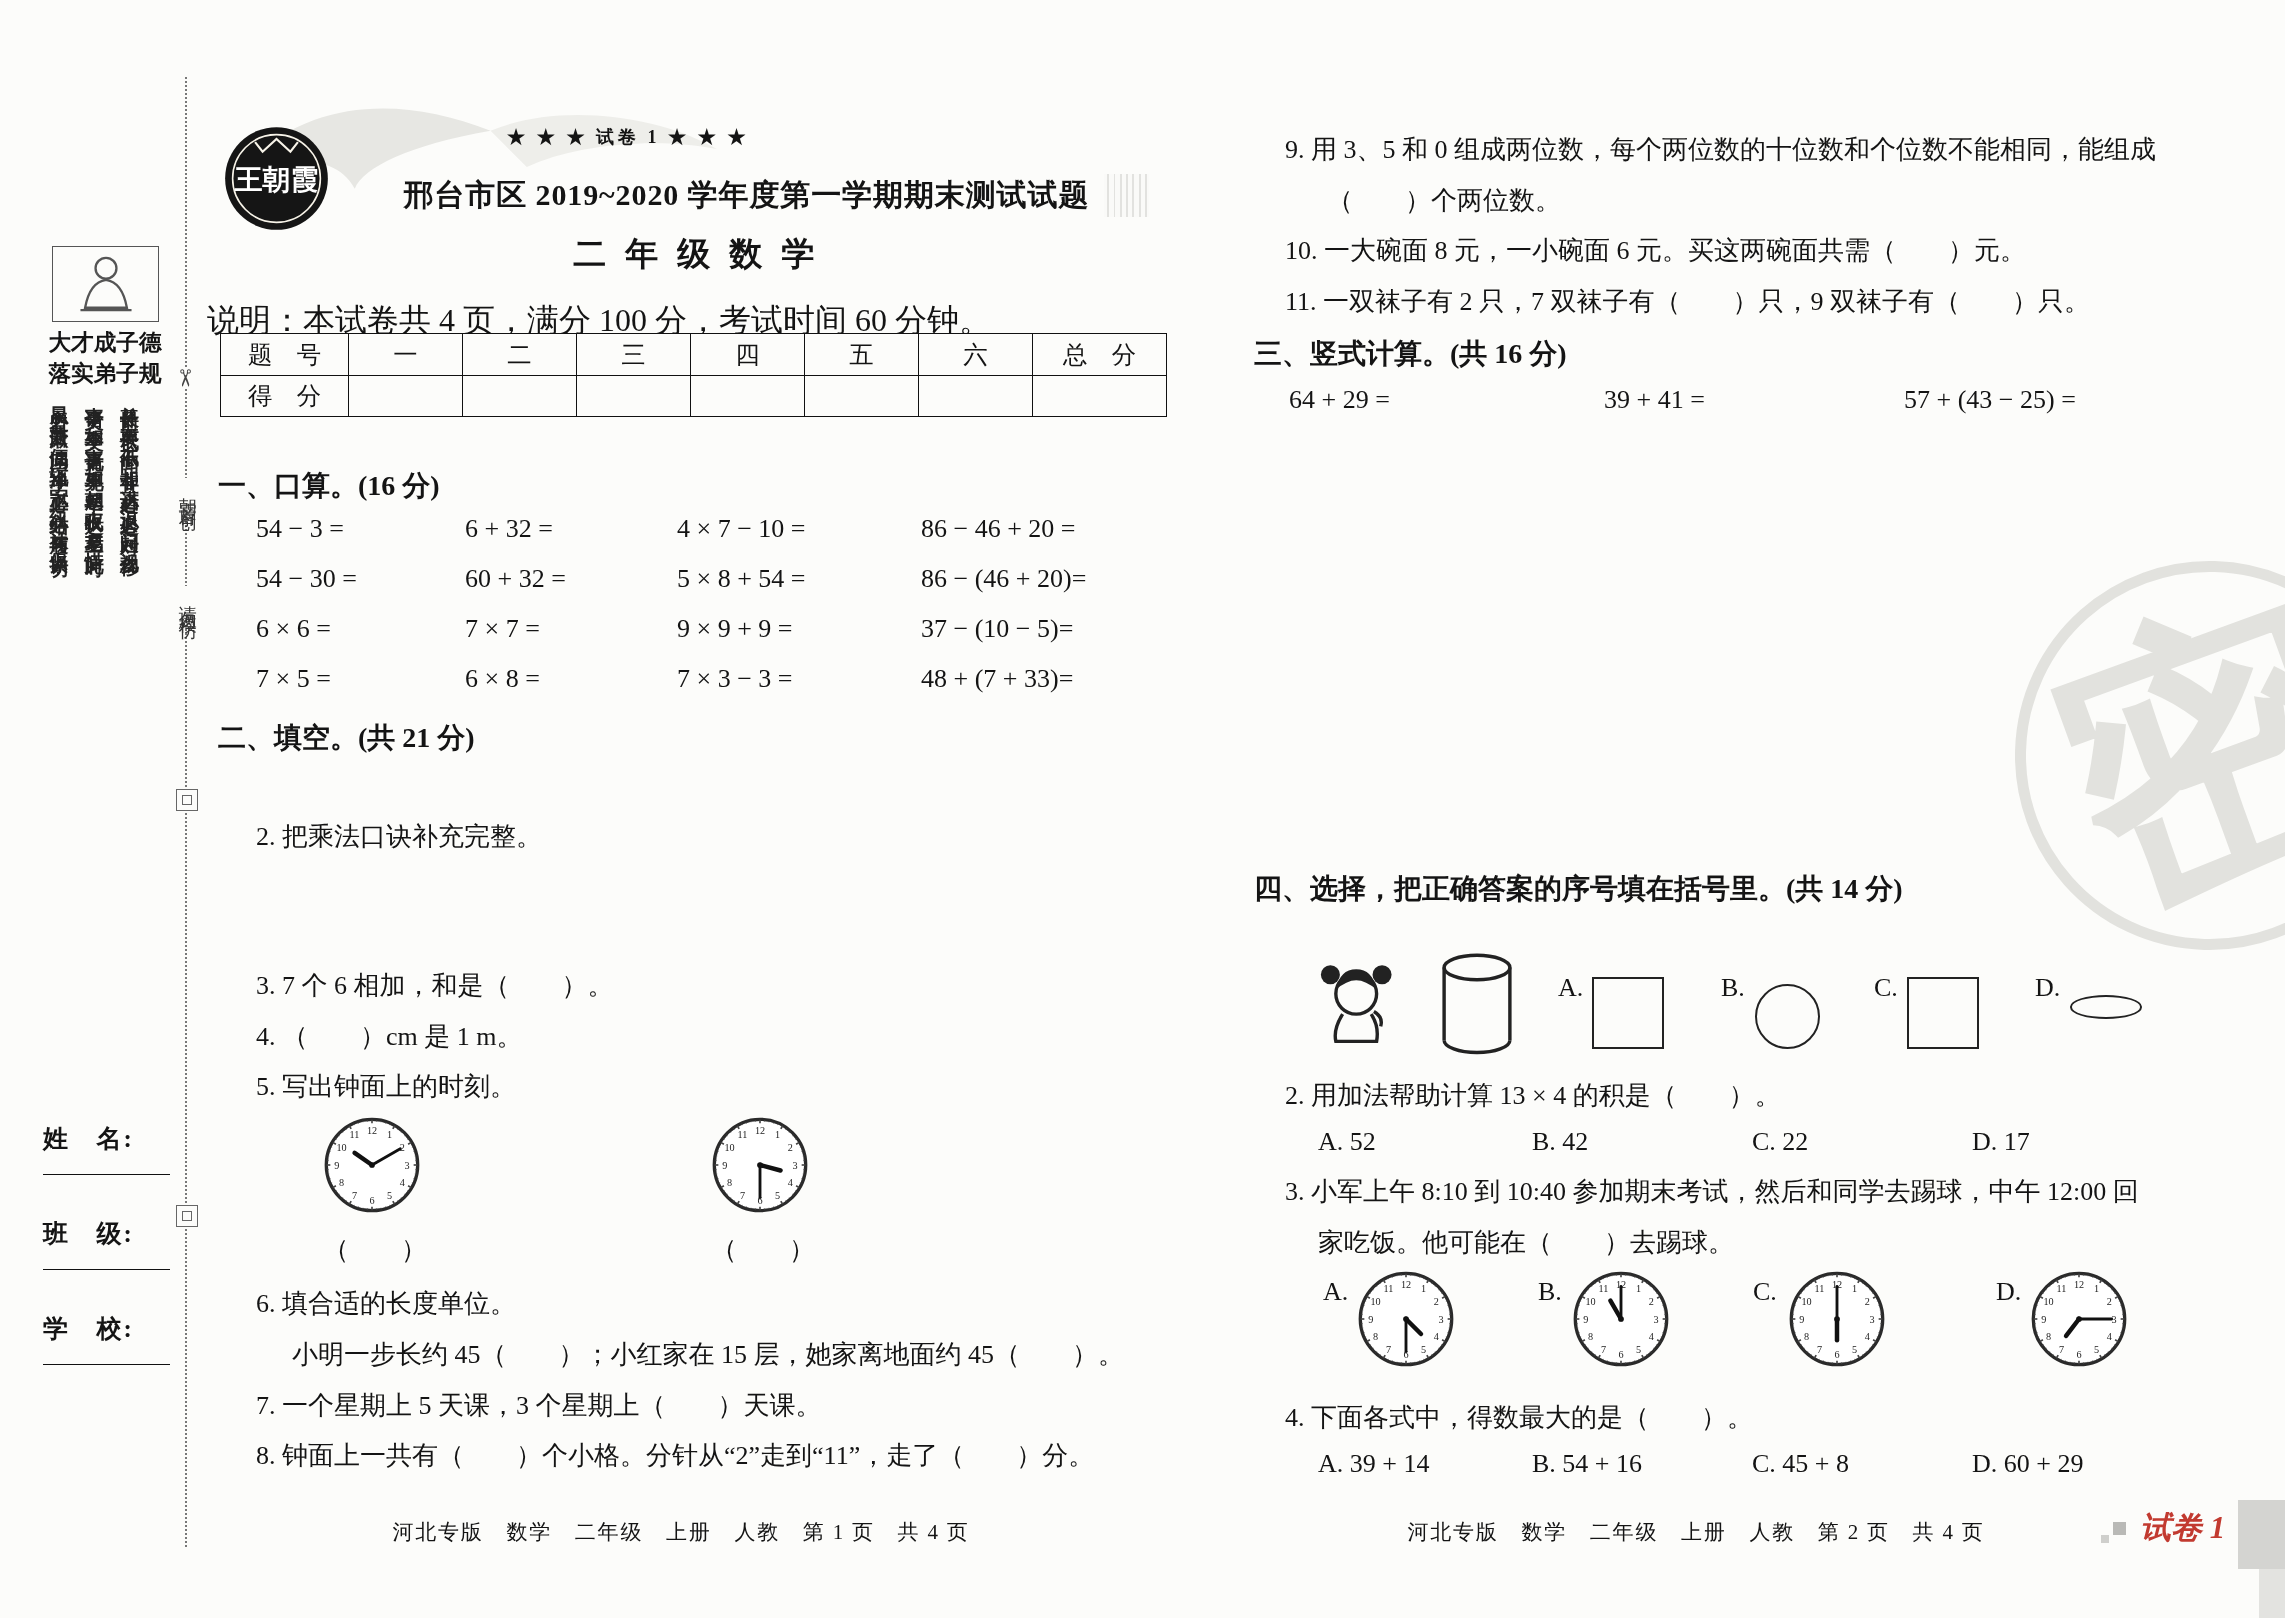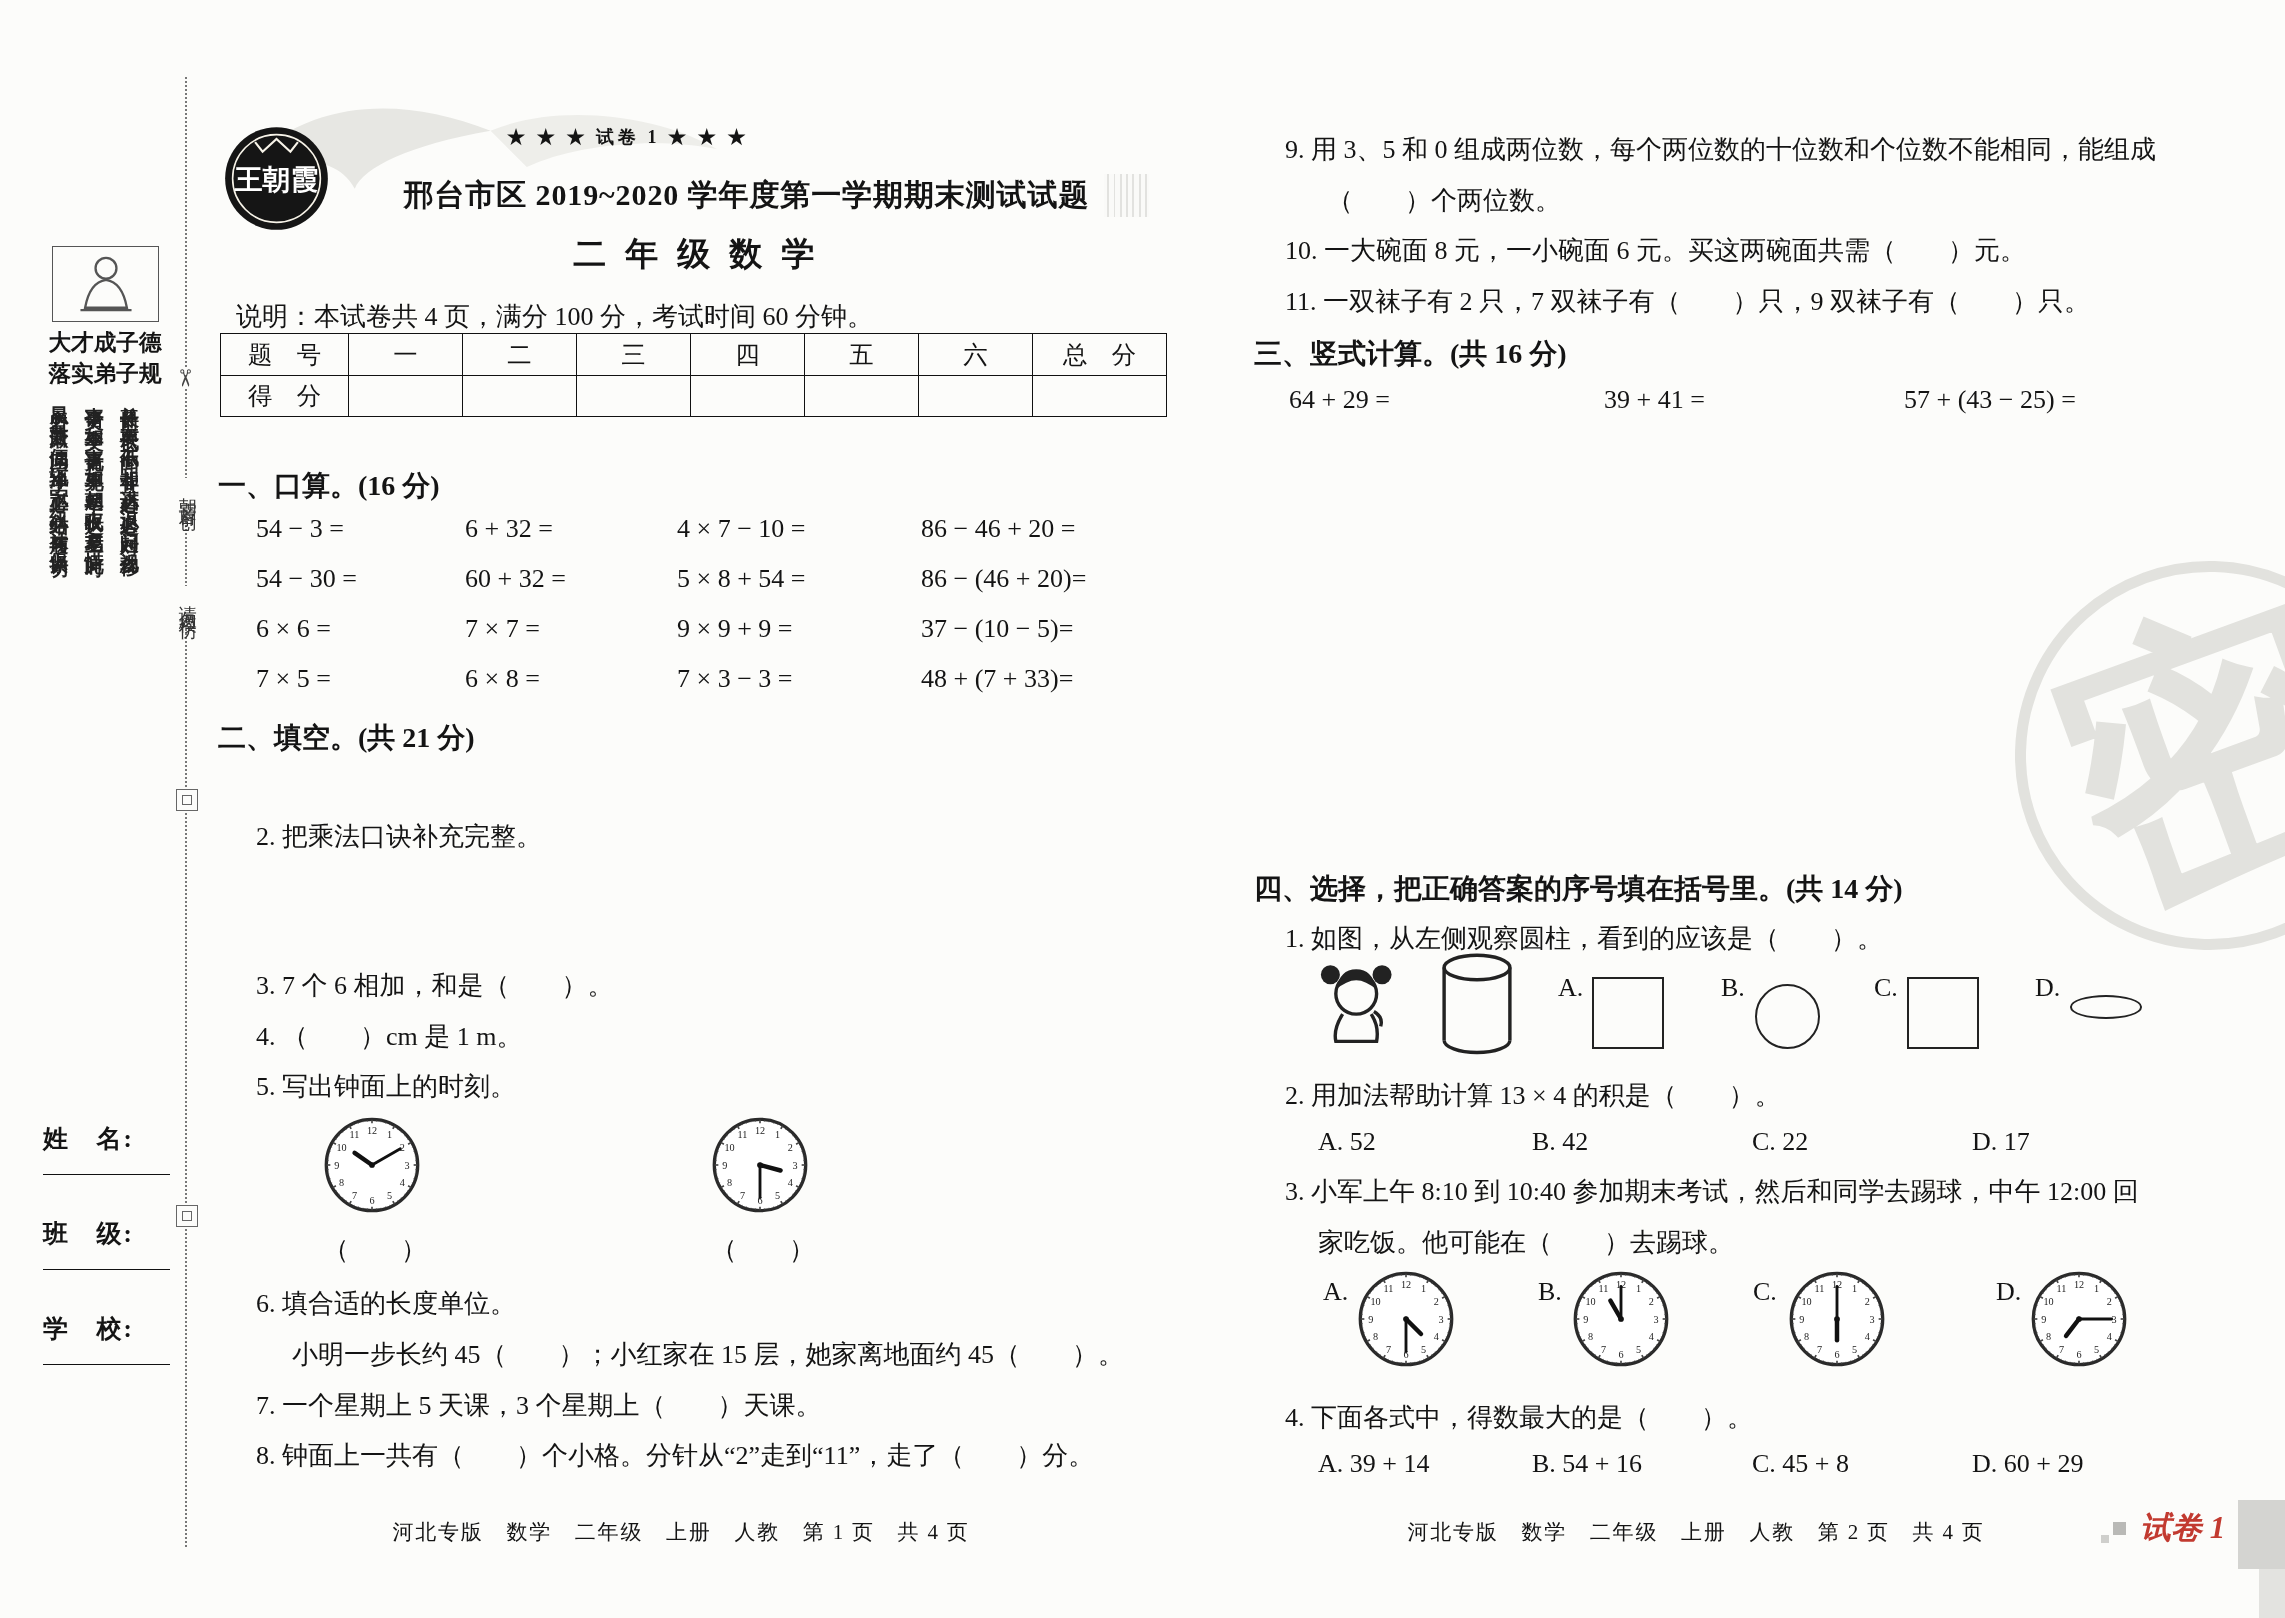--- a/index.html
+++ b/index.html
@@ -11,21 +11,21 @@
   .ribbon{position:absolute;left:228px;top:80px;z-index:0}
   .logo{position:absolute;left:223px;top:125px;width:107px;height:107px;z-index:1}
   .stars{position:absolute;left:507px;top:125px;width:479px;font-size:18px;
          letter-spacing:3.6px;font-weight:bold}
   .banner{position:absolute;left:389px;top:174px;width:760px;height:43px;
           background:repeating-linear-gradient(90deg,#e2e2df 0 1.8px,#fafaf8 1.8px 6.3px);
           display:flex;align-items:center;justify-content:flex-start}
   .banner span{background:#fcfcfa;padding:1.8px 14.5px;font-size:30px;font-weight:bold;letter-spacing:0.9px;white-space:nowrap}
   .subtitle{position:absolute;left:389px;top:232px;width:615px;text-align:center;
             font-size:33px;font-weight:bold;letter-spacing:5.4px}
-  .note{position:absolute;left:236px;top:299px;font-size:26px;white-space:nowrap}
+  .note{position:absolute;left:207px;top:299px;font-size:32px;white-space:nowrap}
   
   .score-table{position:absolute;left:220px;top:333px;display:grid;
                grid-template-columns:127px repeat(6,114px) 134px;grid-auto-rows:41px;
                border:1.8px solid #111;background:#fcfcfa}
   .score-table>div{border-left:1.8px solid #111;border-top:1.8px solid #111;
                    display:flex;align-items:center;justify-content:center;font-size:24.4px}
   .score-table>div:nth-child(8n+1){border-left:none}
   .score-table>div:nth-child(-n+8){border-top:none}
   .sec-title{position:absolute;font-size:28px;font-weight:bold;white-space:nowrap}
   .grid{position:absolute;display:grid}
@@ -378,21 +378,20 @@
   <div class="t" style="left:1285px;top:284px">11. 一双袜子有 2 只，7 双袜子有（　　）只，9 双袜子有（　　）只。</div>
 
   <div class="sec-title" style="left:1254px;top:335px">三、竖式计算。(共 16 分)</div>
   <div class="grid calc-grid" style="left:1289px;top:385px;width:932px">
     <div>64 + 29 =</div>
     <div>39 + 41 =</div>
     <div>57 + (43 − 25) =</div>
   </div>
 
   <div class="sec-title" style="left:1254px;top:870px">四、选择，把正确答案的序号填在括号里。(共 14 分)</div>
-  <div class="t" style="left:1285px;top:921px">1. 如图，从左侧观察圆柱，看到的应该是（　　）。</div>
 
   <div style="position:absolute;left:1310px;top:957px">
     <svg viewBox="0 0 64 72" width="87" height="98">
       <circle cx="34" cy="27" r="15" fill="none" stroke="#222" stroke-width="2.5"></circle>
       <path d="M19 24 q3 -15 15 -15 q12 0 15 15 q-8 -7 -15 -7 q-7 0 -15 7" fill="#222"></path>
       <circle cx="15" cy="13" r="7" fill="#222"></circle>
       <circle cx="53" cy="13" r="7" fill="#222"></circle>
       <path d="M24 42 q-7 11 -5 20 h30 q2 -11 -4 -20" fill="none" stroke="#222" stroke-width="2.5"></path>
       <path d="M47 40 q7 4 5 11" fill="none" stroke="#222" stroke-width="2.5"></path>
     </svg>

